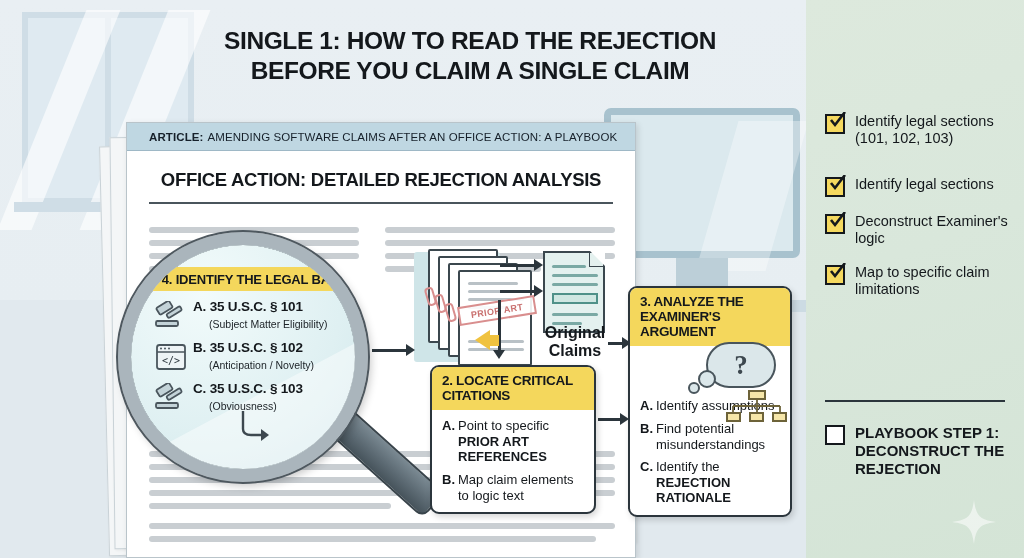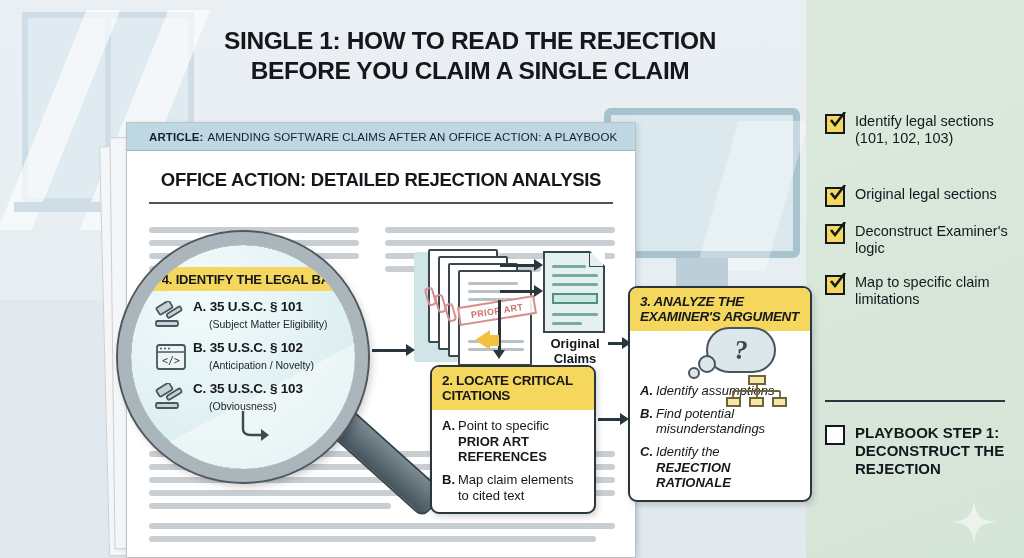--- a/index.html
+++ b/index.html
@@ -104,39 +104,39 @@
           border-radius:4px; transform:rotate(-16deg); }
 
   .orig-doc { position:absolute; left:543px; top:251px; width:62px; height:82px;
               background:#e4f1ef; border:2px solid #3b474e; }
   .orig-doc .fold { position:absolute; right:-2px; top:-2px; width:0; height:0;
                     border-left:15px solid transparent; border-top:15px solid #ffffff;
                     box-shadow:-1px 1px 0 #3b474e; }
   .od-line { position:absolute; height:3px; background:#7aa9a4; border-radius:2px; }
   .od-box { position:absolute; left:7px; width:46px; height:11px;
             border:2px solid #4f9189; background:#cfe7e2; }
-  .orig-cap { position:absolute; left:534px; top:337px; width:82px; text-align:center;
-              font-size:13px; font-weight:bold; line-height:1.12; color:#14181c; }
+  .orig-cap { position:absolute; left:534px; top:324px; width:82px; text-align:center;
+              font-size:16px; font-weight:bold; line-height:1.12; color:#14181c; }
 
   
   .box { position:absolute; background:#ffffff; border:2px solid #2b353c;
          border-radius:9px; overflow:hidden; z-index:8;
          box-shadow:2px 3px 6px rgba(0,0,0,.16); }
   .box-head { background:#f4d75c; padding:6px 10px 7px 10px; font-size:13.5px;
               font-weight:bold; line-height:1.12; color:#14181c; letter-spacing:-.3px; }
   .box-body { padding:8px 10px 9px 10px; }
   .b-item { display:flex; font-size:13px; line-height:1.2; color:#14181c;
             margin-bottom:7px; }
   .b-item:last-child { margin-bottom:0; }
   .b-ltr { font-weight:bold; flex:0 0 16px; }
   .b-txt { flex:1; }
   .b-txt .strong { font-weight:bold; display:block; }
 
   #box-citations { left:430px; top:365px; width:166px; }
-  #box-argument  { left:628px; top:286px; width:184px;font-style:italic; }
+  #box-argument  { left:628px; top:286px; width:164px; }
 
   
   .bubble { position:absolute; left:76px; top:-4px; width:70px; height:46px;
             background:#dbe7ea; border:2px solid #49555c; border-radius:28px; }
   .bubble:before { content:""; position:absolute; left:-10px; top:26px; width:14px;
             height:14px; background:#dbe7ea; border:2px solid #49555c; border-radius:50%; }
   .bubble:after { content:""; position:absolute; left:-20px; top:38px; width:8px;
             height:8px; background:#dbe7ea; border:2px solid #49555c; border-radius:50%; }
   .bubble .q { position:absolute; inset:0; display:flex; align-items:center;
             justify-content:center; font-size:27px; font-weight:bold; color:#3d484f;
@@ -387,21 +387,21 @@
     <div class="box-body">
       <div class="b-item">
         <span class="b-ltr">A.</span>
         <span class="b-txt">
           <span>Point to specific </span>
           <span class="strong">PRIOR ART REFERENCES</span>
         </span>
       </div>
       <div class="b-item">
         <span class="b-ltr">B.</span>
-        <span class="b-txt">Map claim elements to cited text</span>
+        <span class="b-txt">Map claim elements to logic text</span>
       </div>
     </div>
   </div>
 
   <div class="box" id="box-argument">
     <div class="box-head">3. ANALYZE THE EXAMINER'S ARGUMENT</div>
     <div class="box-body" style="position:relative; padding-top:52px;">
 
       <div class="bubble">
         <span class="q">?</span>
@@ -435,36 +435,36 @@
   </div>
 
   <div class="headline">
     <div>SINGLE 1: HOW TO READ THE REJECTION</div>
     <div>BEFORE YOU CLAIM A SINGLE CLAIM</div>
   </div>
 
   <div class="sidebar">
     <div class="sb-list">
 
-      <div class="sb-item" style="margin-bottom:38px;justify-content:flex-end;">
+      <div class="sb-item" style="margin-bottom:28px;justify-content:flex-end;">
         <span class="cbox">
           <svg class="tick" viewBox="0 0 17 17">
               <path d="M2 8 L6 13 L16 0" stroke="#14181c" stroke-width="2.6" fill="none"></path>
             </svg>
         </span>
         <span class="sb-txt">Identify legal sections (101, 102, 103)</span>
       </div>
 
       <div class="sb-item">
         <span class="cbox">
           <svg class="tick" viewBox="0 0 17 17">
               <path d="M2 8 L6 13 L16 0" stroke="#14181c" stroke-width="2.6" fill="none"></path>
             </svg>
         </span>
-        <span class="sb-txt">Original legal sections</span>
+        <span class="sb-txt">Identify legal sections</span>
       </div>
 
       <div class="sb-item">
         <span class="cbox">
           <svg class="tick" viewBox="0 0 17 17">
               <path d="M2 8 L6 13 L16 0" stroke="#14181c" stroke-width="2.6" fill="none"></path>
             </svg>
         </span>
         <span class="sb-txt">Deconstruct Examiner's logic</span>
       </div>

